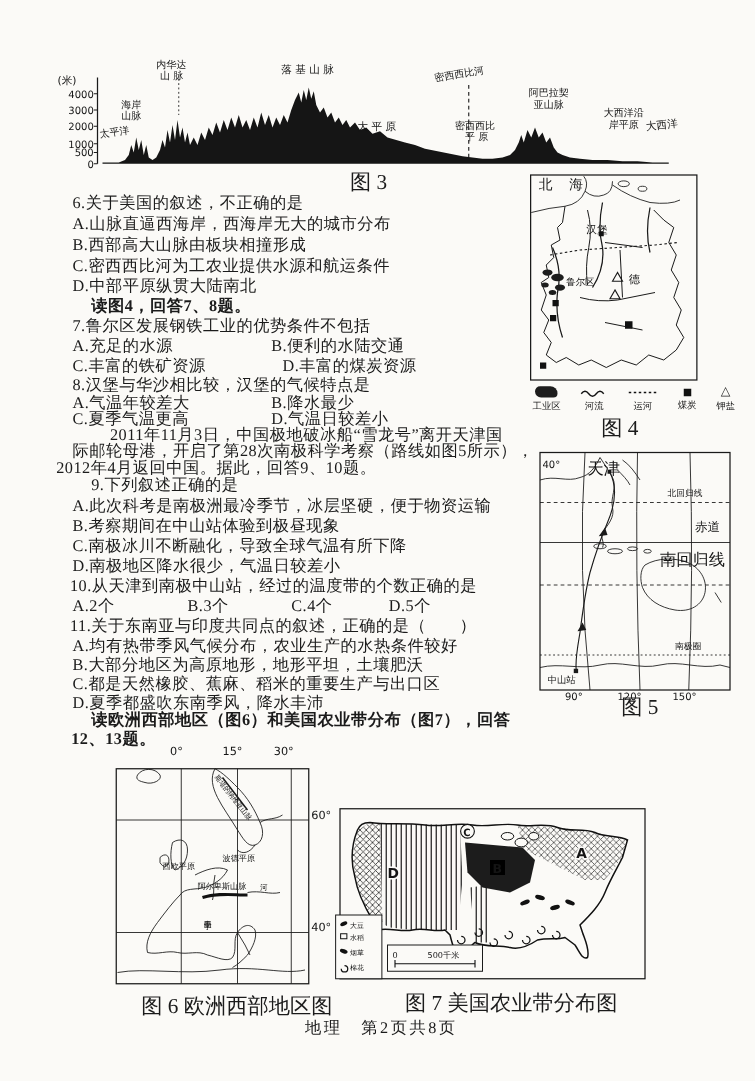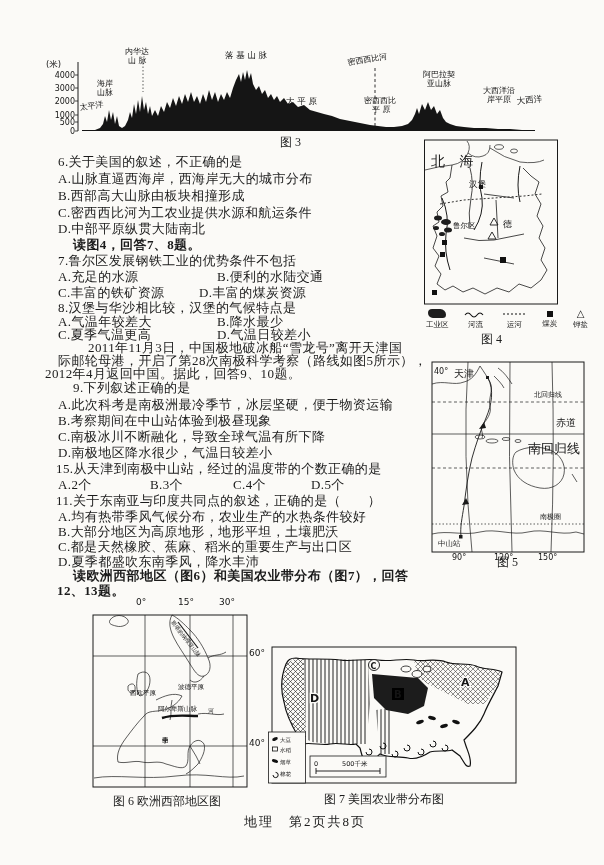--- a/index.html
+++ b/index.html
@@ -3,21 +3,21 @@
 <meta charset="utf-8">
 <style>
   html,body{margin:0;padding:0;}
   body{
     width:604px;height:865px;position:relative;overflow:hidden;
     background:#fbfaf7;color:#1b1b1b;
     font-family:"Liberation Serif","DejaVu Serif",serif;
   }
   .t{position:absolute;white-space:nowrap;font-size:13px;letter-spacing:.4px;line-height:14px;}
   .b{font-weight:bold;}
-  .cap{position:absolute;white-space:nowrap;font-size:12px;}
+  .cap{position:absolute;white-space:nowrap;font-size:17px;}
   .lbl{position:absolute;white-space:nowrap;line-height:1.05;color:#141414;font-family:"DejaVu Sans",sans-serif;}
   svg{position:absolute;}
   svg text{fill:#141414;font-family:"DejaVu Sans",sans-serif;}
   .legend4{position:absolute;left:426px;top:309px;width:162px;display:flex;justify-content:space-between;}
   .legend4 .item{display:flex;flex-direction:column;align-items:center;}
   .legend4 .lab{font-size:7.5px;font-family:"DejaVu Sans",sans-serif;margin-top:2px;}
   .icon-blob{width:18px;height:9px;background:#1d1d1d;border-radius:5px 7px 4px 6px;display:block;}
   .icon-coal{width:6px;height:6px;background:#111;display:block;margin-top:2px;}
   .tri{font-size:10px;line-height:9px;font-family:"DejaVu Sans",sans-serif;}
 </style>
@@ -70,35 +70,35 @@
 <div class="t" style="left:58px;top:155px">6.关于美国的叙述，不正确的是</div>
 <div class="t" style="left:58px;top:172px">A.山脉直逼西海岸，西海岸无大的城市分布</div>
 <div class="t" style="left:58px;top:189px">B.西部高大山脉由板块相撞形成</div>
 <div class="t" style="left:58px;top:206px">C.密西西比河为工农业提供水源和航运条件</div>
 <div class="t" style="left:58px;top:222px">D.中部平原纵贯大陆南北</div>
 <div class="t b" style="left:73px;top:238px">读图4，回答7、8题。</div>
 <div class="t" style="left:58px;top:254px">7.鲁尔区发展钢铁工业的优势条件不包括</div>
 <div class="t" style="left:58px;top:270px">A.充足的水源</div>
 <div class="t" style="left:217px;top:270px">B.便利的水陆交通</div>
 <div class="t" style="left:58px;top:286px">C.丰富的铁矿资源</div>
-<div class="t" style="left:199px;top:286px">D.丰富的煤炭资源</div>
+<div class="t" style="left:226px;top:286px">D.丰富的煤炭资源</div>
 <div class="t" style="left:58px;top:301px">8.汉堡与华沙相比较，汉堡的气候特点是</div>
 <div class="t" style="left:58px;top:315px">A.气温年较差大</div>
 <div class="t" style="left:217px;top:315px">B.降水最少</div>
 <div class="t" style="left:58px;top:328px">C.夏季气温更高</div>
 <div class="t" style="left:217px;top:328px">D.气温日较差小</div>
 <div class="t" style="left:88px;top:341px">2011年11月3日，中国极地破冰船“雪龙号”离开天津国</div>
 <div class="t" style="left:58px;top:354px">际邮轮母港，开启了第28次南极科学考察（路线如图5所示），</div>
 <div class="t" style="left:45px;top:367px">2012年4月返回中国。据此，回答9、10题。</div>
 <div class="t" style="left:73px;top:381px">9.下列叙述正确的是</div>
 <div class="t" style="left:58px;top:398px">A.此次科考是南极洲最冷季节，冰层坚硬，便于物资运输</div>
 <div class="t" style="left:58px;top:414px">B.考察期间在中山站体验到极昼现象</div>
 <div class="t" style="left:58px;top:430px">C.南极冰川不断融化，导致全球气温有所下降</div>
 <div class="t" style="left:58px;top:446px">D.南极地区降水很少，气温日较差小</div>
-<div class="t" style="left:56px;top:462px">15.从天津到南极中山站，经过的温度带的个数正确的是</div>
+<div class="t" style="left:56px;top:462px">10.从天津到南极中山站，经过的温度带的个数正确的是</div>
 <div class="t" style="left:58px;top:478px">A.2个</div>
 <div class="t" style="left:150px;top:478px">B.3个</div>
 <div class="t" style="left:233px;top:478px">C.4个</div>
 <div class="t" style="left:311px;top:478px">D.5个</div>
 <div class="t" style="left:56px;top:494px">11.关于东南亚与印度共同点的叙述，正确的是（　　）</div>
 <div class="t" style="left:58px;top:510px">A.均有热带季风气候分布，农业生产的水热条件较好</div>
 <div class="t" style="left:58px;top:525px">B.大部分地区为高原地形，地形平坦，土壤肥沃</div>
 <div class="t" style="left:58px;top:540px">C.都是天然橡胶、蕉麻、稻米的重要生产与出口区</div>
 <div class="t" style="left:58px;top:555px">D.夏季都盛吹东南季风，降水丰沛</div>
 <div class="t b" style="left:73px;top:569px">读欧洲西部地区（图6）和美国农业带分布（图7），回答</div>
@@ -137,21 +137,21 @@
         <rect x="16" y="114" width="5" height="5"></rect>
       <rect x="76" y="119" width="6" height="6"></rect>
         <rect x="8" y="152" width="5" height="5"></rect>
       <rect x="55" y="47" width="4" height="4"></rect>
     </g>
     <g fill="none" stroke="#1a1a1a" stroke-width="0.9">
       <path d="M70,80 L66,87 H74 Z"></path>
         <path d="M68,94 L64,101 H72 Z"></path>
     </g>
   </svg>
-  <div class="lbl" style="left:7px;top:16px;font-size:14px;letter-spacing:5px">北  海</div>
+  <div class="lbl" style="left:7px;top:4px;font-size:11px;letter-spacing:5px">北  海</div>
   <div class="lbl" style="left:45px;top:42px;font-size:8.5px">汉堡</div>
   <div class="lbl" style="left:29px;top:84px;font-size:7.5px">鲁尔区</div>
   <div class="lbl" style="left:79px;top:82px;font-size:9px">德</div>
 </div>
 <div class="legend4">
   <div class="item">
     <span class="icon-blob"></span>
     <span class="lab">工业区</span>
   </div>
   <div class="item">
@@ -203,21 +203,21 @@
     </g>
     <path d="M64,22 C70,34 68,48 62,62 C56,76 52,88 48,102 C44,118 42,134 40,150 C38,162 36,172 37,180" stroke="#1a1a1a" stroke-width="0.9" fill="none"></path>
     <g fill="#1a1a1a">
       <path d="M60,66 L55,73 L62,72 Z"></path>
         <path d="M42,142 L38,149 L45,148 Z"></path>
       <rect x="62" y="20" width="3" height="3"></rect>
         <rect x="35" y="179" width="3.5" height="3.5"></rect>
     </g>
   </svg>
   <div class="lbl" style="left:10px;top:12px;font-size:8px">40°</div>
-  <div class="lbl" style="left:30px;top:13px;font-size:10px">天津</div>
+  <div class="lbl" style="left:46px;top:13px;font-size:13px">天津</div>
   <div class="lbl" style="left:110px;top:36px;font-size:7px">北回归线</div>
   <div class="lbl" style="left:132px;top:62px;font-size:10px">赤道</div>
   <div class="lbl" style="left:104px;top:86px;font-size:13px">南回归线</div>
   <div class="lbl" style="left:116px;top:158px;font-size:7px">南极圈</div>
   <div class="lbl" style="left:14px;top:184px;font-size:7.5px">中山站</div>
   <div class="lbl" style="left:28px;top:198px;font-size:8px">90°</div>
   <div class="lbl" style="left:70px;top:198px;font-size:8px">120°</div>
   <div class="lbl" style="left:114px;top:198px;font-size:8px">150°</div>
 </div>
 <div class="cap" style="left:497px;top:554px">图 5</div>

